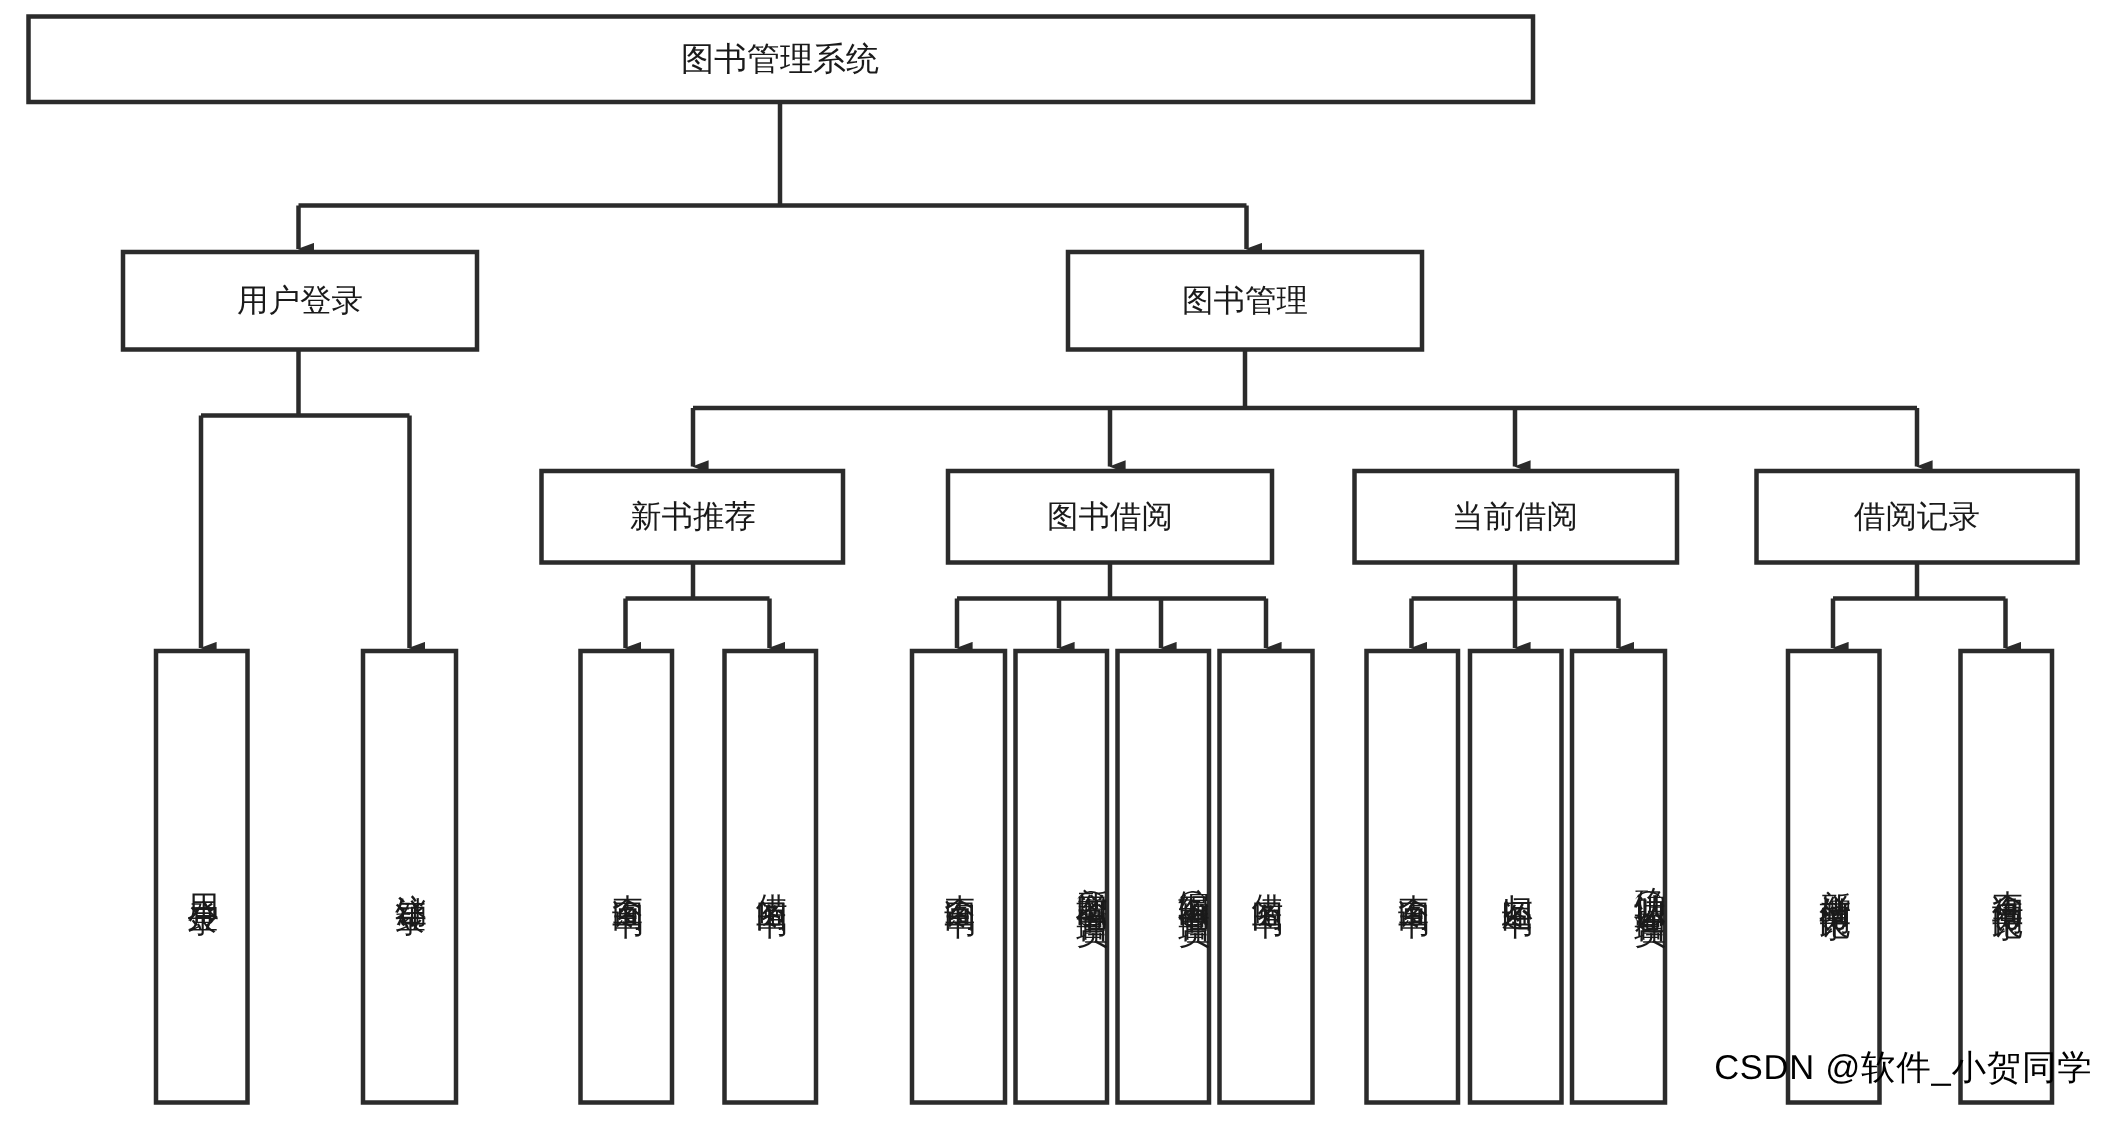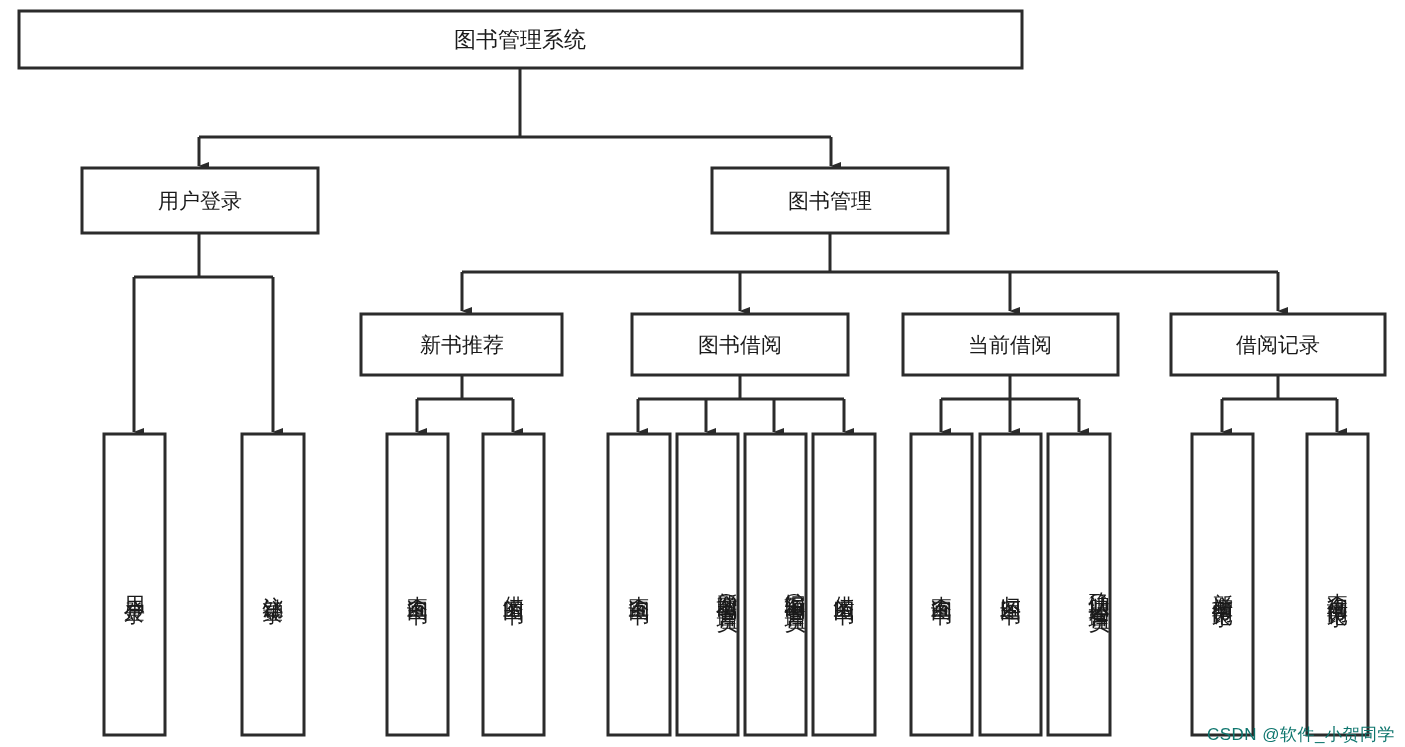--- a/index.html
+++ b/index.html
@@ -62,24 +62,24 @@
     letter-spacing: 3px;
     white-space: nowrap;
     display: flex;
     align-items: center;
     justify-content: center;
     pointer-events: none;
   }
   #watermark {
     position: absolute;
     right: 10px;
-    bottom: 1px;
-    font-family: "Liberation Sans", "DejaVu Sans", sans-serif;
-    font-size: 17px;
-    color: #0f766e;
+    bottom: 20px;
+    font-family: "Liberation Sans", "DejaVu Sans", sans-serif;
+    font-size: 23px;
+    color: #000000;
     letter-spacing: 0.5px;
     white-space: nowrap;
   }
 </style>
 </head>
 <body>
 
 <div id="diagram-root">
 
   <svg id="flow-svg" viewBox="0 0 1405 747">

